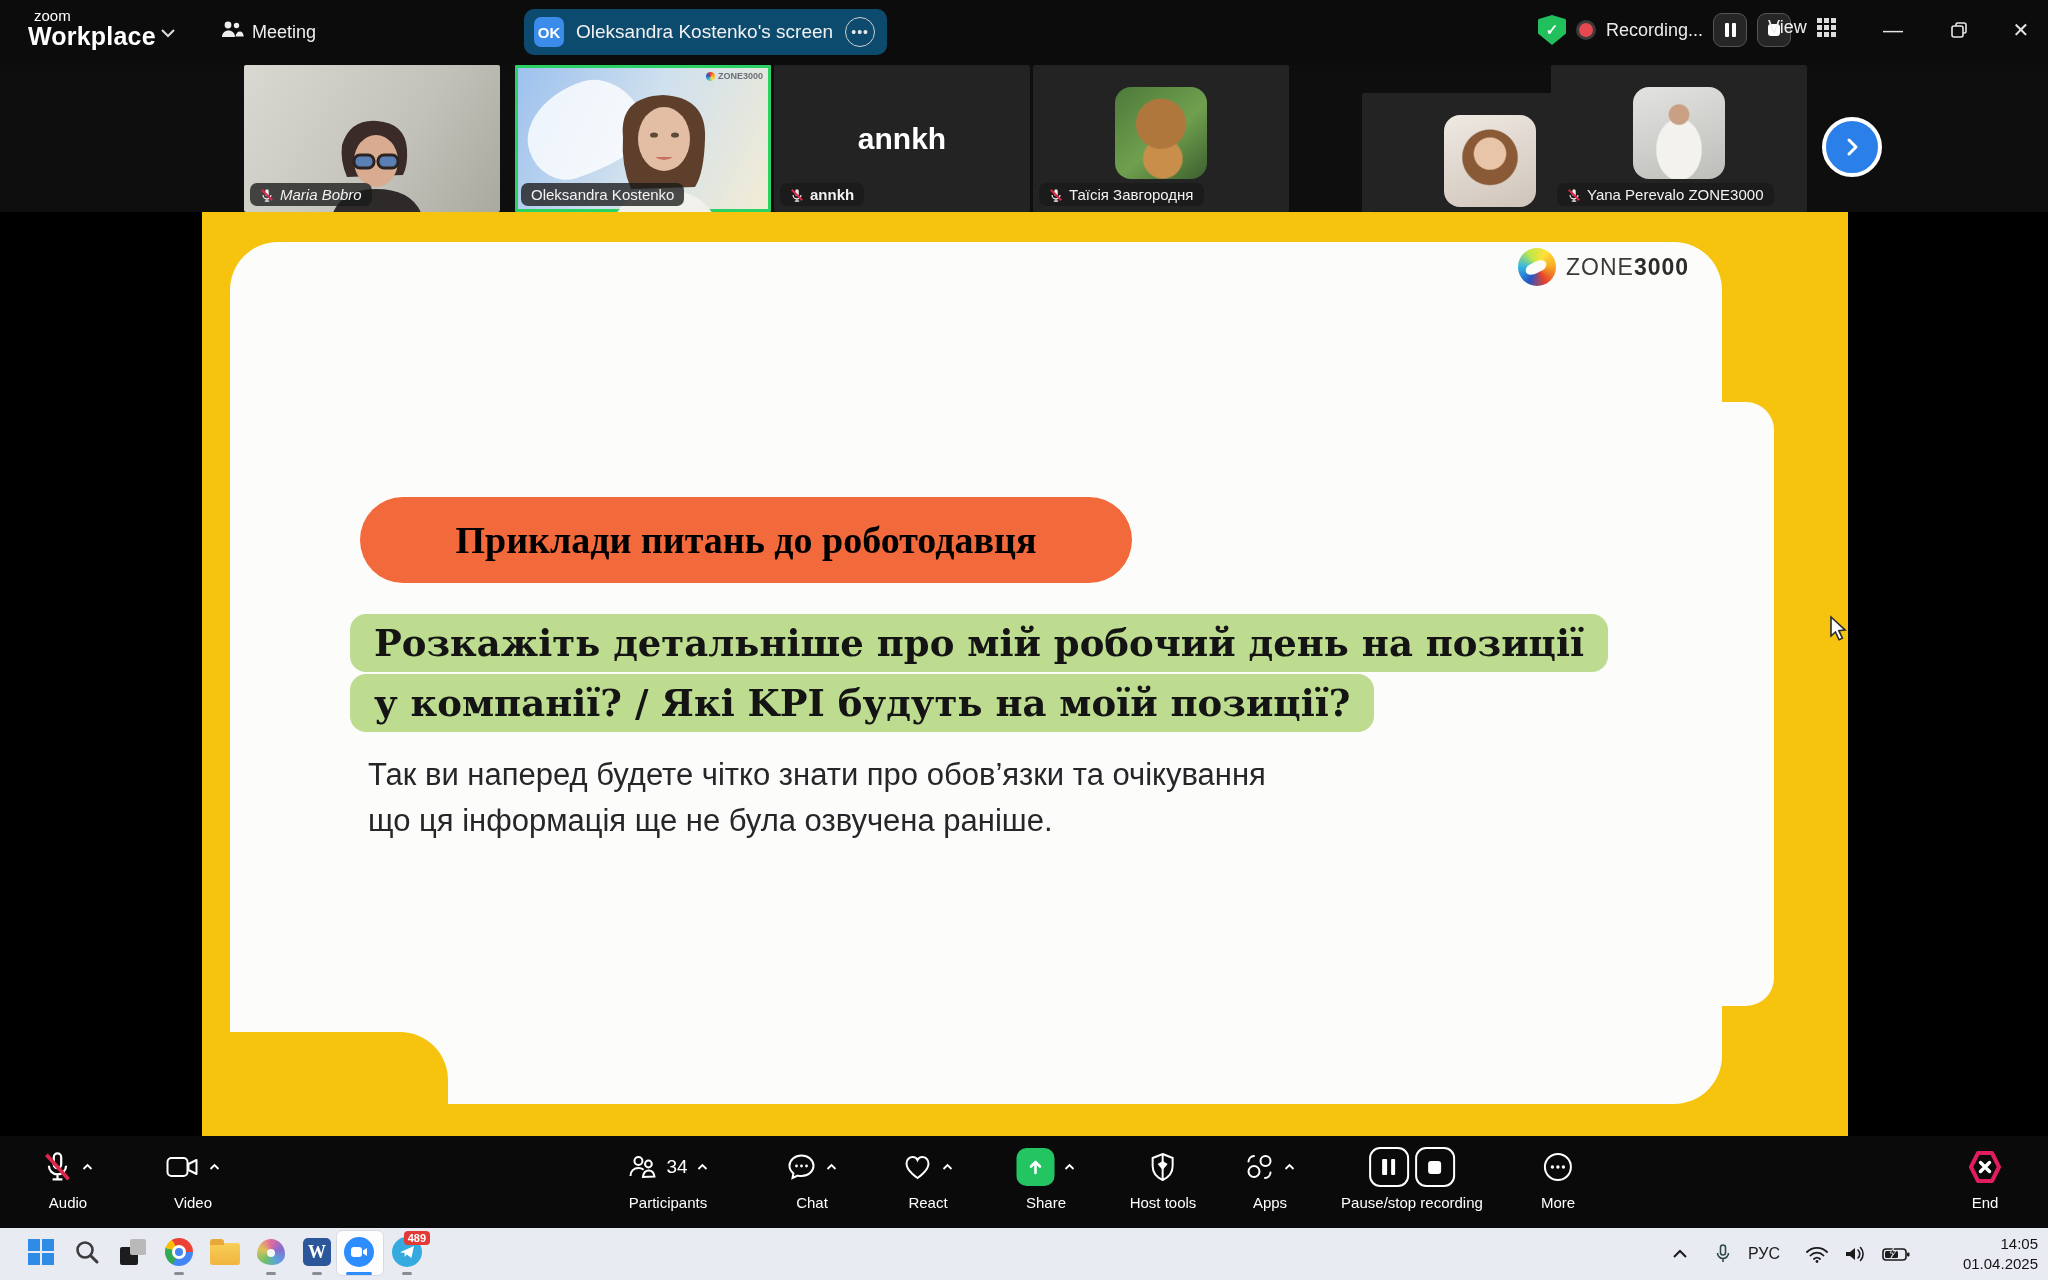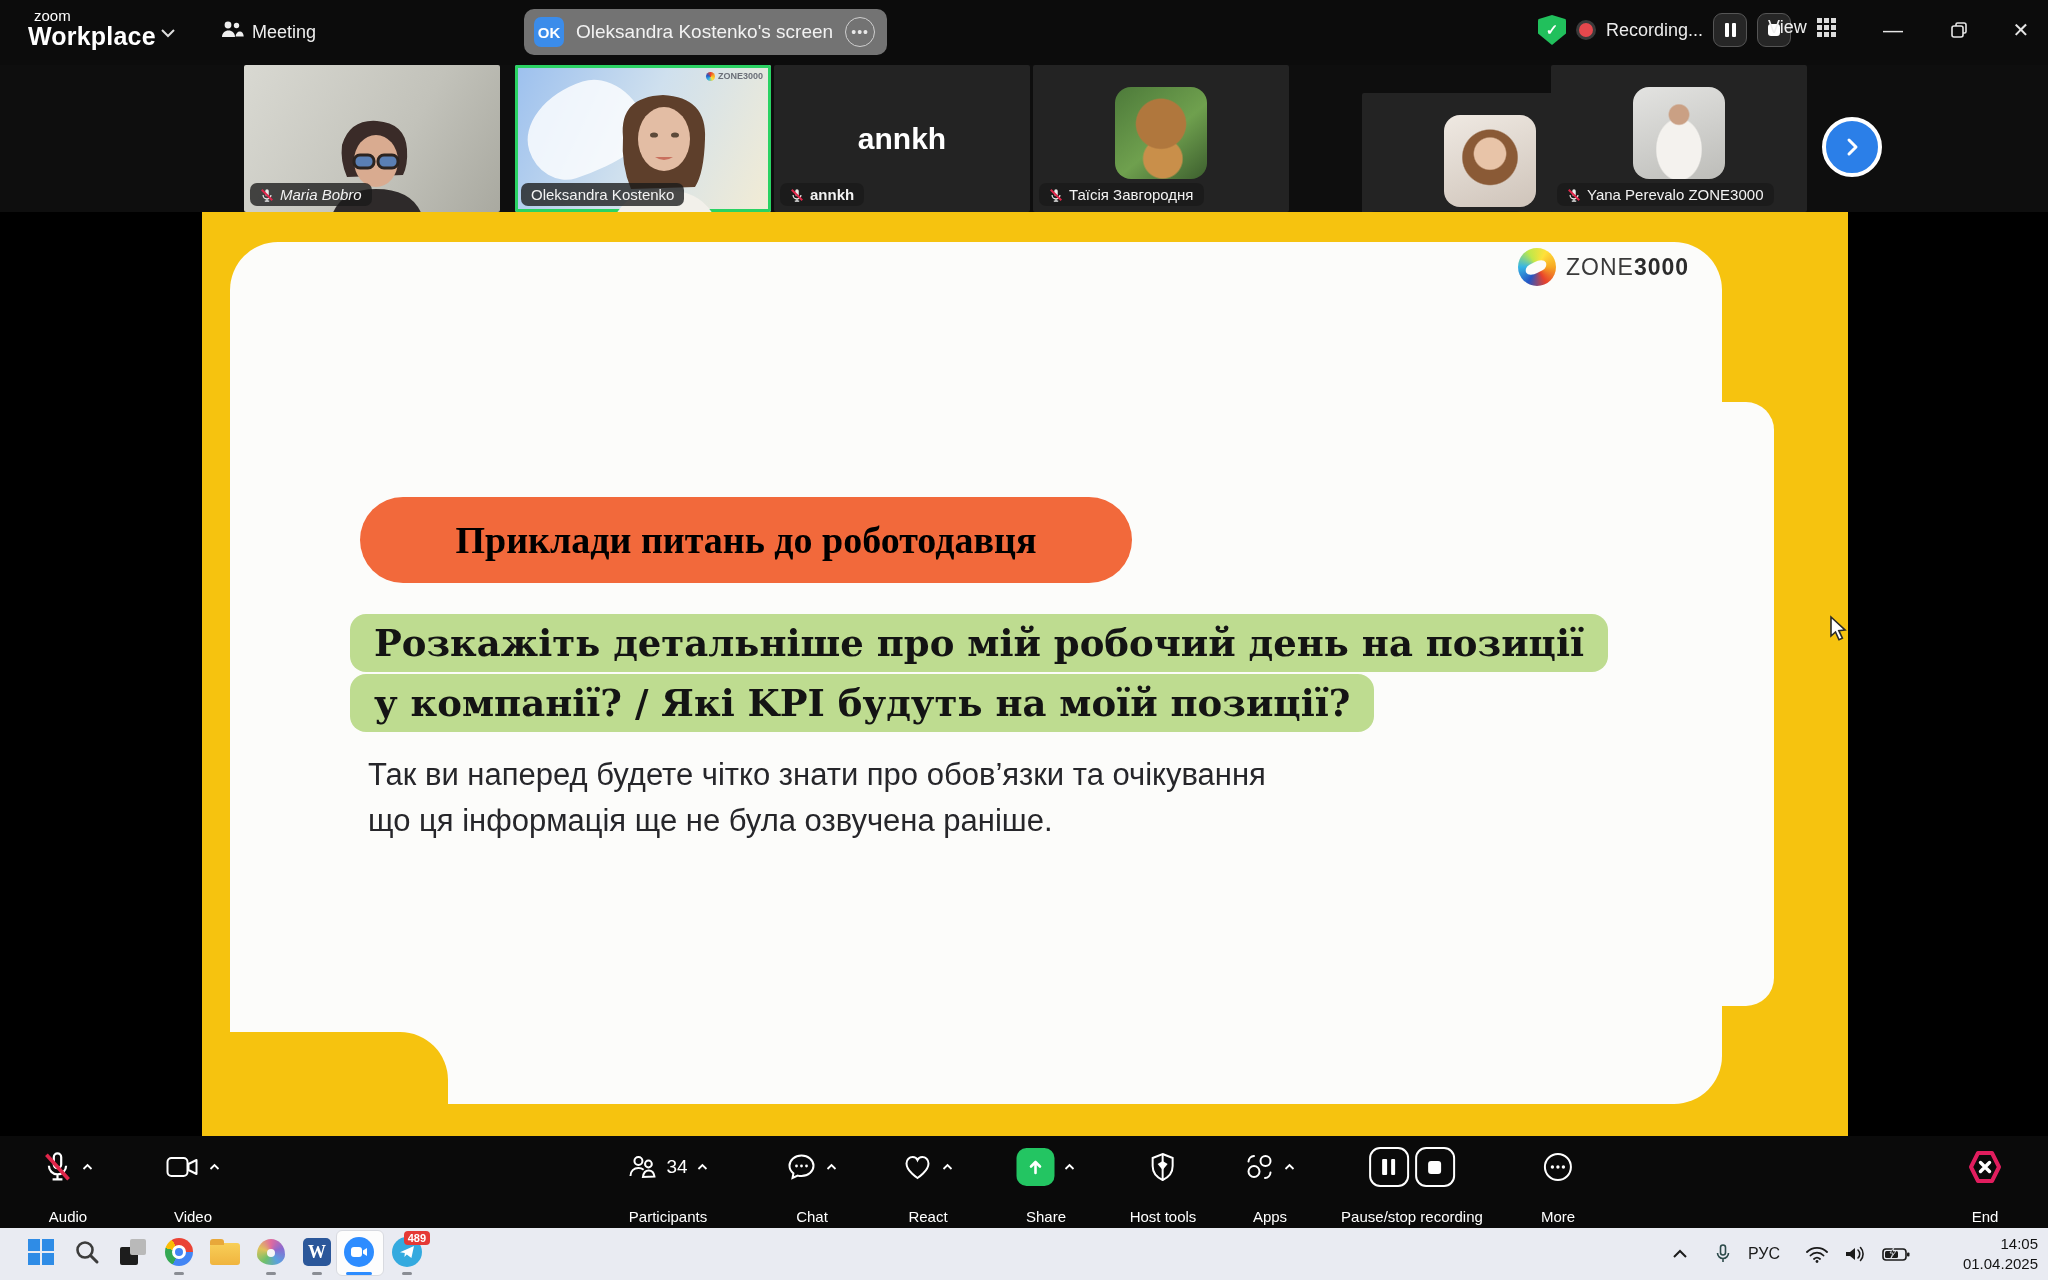--- a/index.html
+++ b/index.html
@@ -6,21 +6,21 @@
   #screen{position:relative;width:2048px;height:1280px;background:#000;overflow:hidden;
           font-family:"Liberation Sans",sans-serif;-webkit-font-smoothing:antialiased;}
   .abs{position:absolute;}
 
   
   #titlebar{left:0;top:0;width:2048px;height:65px;background:#0c0c0c;color:#fff;}
   .brand-zoom{left:34px;top:7px;font-size:15px;color:#fff;}
   .brand-wp{left:28px;top:22px;font-size:25px;font-weight:bold;color:#fff;letter-spacing:.2px;}
   .brand-chev{left:160px;top:24px;}
   .meet-tab{left:220px;top:14px;display:flex;align-items:center;gap:8px;color:#eee;font-size:18px;height:36px;}
-  .screen-pill{left:524px;top:9px;height:46px;background:#737373;border-radius:10px;display:flex;align-items:center;gap:12px;padding:0 12px 0 10px;}
+  .screen-pill{left:524px;top:9px;height:46px;background:#0c4a6e;border-radius:10px;display:flex;align-items:center;gap:12px;padding:0 12px 0 10px;}
   .ok-badge{width:30px;height:30px;background:#3b8cea;border-radius:7px;color:#fff;font-size:15px;font-weight:bold;display:flex;align-items:center;justify-content:center;}
   .screen-pill-label{color:#f2f2f2;font-size:19px;}
   .ellipsis-btn{width:28px;height:28px;border-radius:50%;border:1.5px solid #cfcfcf;color:#e8e8e8;display:flex;align-items:center;justify-content:center;font-size:14px;letter-spacing:1px;}
   .rec-group{left:1538px;top:13px;display:flex;align-items:center;gap:10px;}
   .shield{width:28px;height:30px;background:#21c05c;border-radius:6px 6px 10px 10px;clip-path:polygon(50% 0,100% 14%,100% 62%,50% 100%,0 62%,0 14%);display:flex;align-items:center;justify-content:center;color:#fff;font-size:15px;font-weight:bold;}
   .rec-dot{width:14px;height:14px;border-radius:50%;background:#e5484d;border:3px solid #3a3a3a;}
   .rec-label{color:#ececec;font-size:18px;}
   .rec-btn{width:32px;height:32px;background:#262626;border:1.5px solid #555;border-radius:9px;display:flex;align-items:center;justify-content:center;gap:3px;}
   .rec-btn .bar{width:4px;height:14px;background:#fff;border-radius:1px;}
   .rec-btn .sq{width:12px;height:12px;background:#fff;border-radius:3px;}
@@ -61,21 +61,21 @@
   .hl{position:absolute;background:#bedc90;border-radius:16px;display:flex;align-items:center;padding:0 24px;
       font-family:"DejaVu Serif",serif;font-weight:bold;font-size:37px;color:#141414;height:58px;white-space:nowrap;}
   .hl1{left:148px;top:402px;}
   .hl2{left:148px;top:462px;}
   .slide-body{left:166px;top:540px;width:1140px;font-size:31px;line-height:46px;color:#26262a;}
 
   
   #toolbar{left:0;top:1136px;width:2048px;height:92px;background:#0a0a0a;}
   .tb-item{position:absolute;top:8px;transform:translateX(-50%);display:flex;flex-direction:column;align-items:center;color:#fff;}
   .tb-row{height:46px;display:flex;align-items:center;gap:9px;}
-  .tb-label{font-size:15px;color:#fff;margin-top:18px;white-space:nowrap;}
+  .tb-label{font-size:15px;color:#fff;margin-top:4px;white-space:nowrap;}
   .chev{display:flex;align-items:center;}
   .share-sq{width:38px;height:38px;background:#23c562;border-radius:10px;display:flex;align-items:center;justify-content:center;}
   .prec{display:flex;gap:6px;}
   .prec .b{width:36px;height:36px;border:2.5px solid #fff;border-radius:11px;display:flex;align-items:center;justify-content:center;gap:4px;}
   .prec .bar{width:4.5px;height:16px;background:#fff;border-radius:1px;}
   .prec .sq{width:13px;height:13px;background:#fff;border-radius:3px;}
   .count{font-size:19px;color:#fff;}
 
   
   #taskbar{left:0;top:1228px;width:2048px;height:52px;background:#e9ebf2;}

